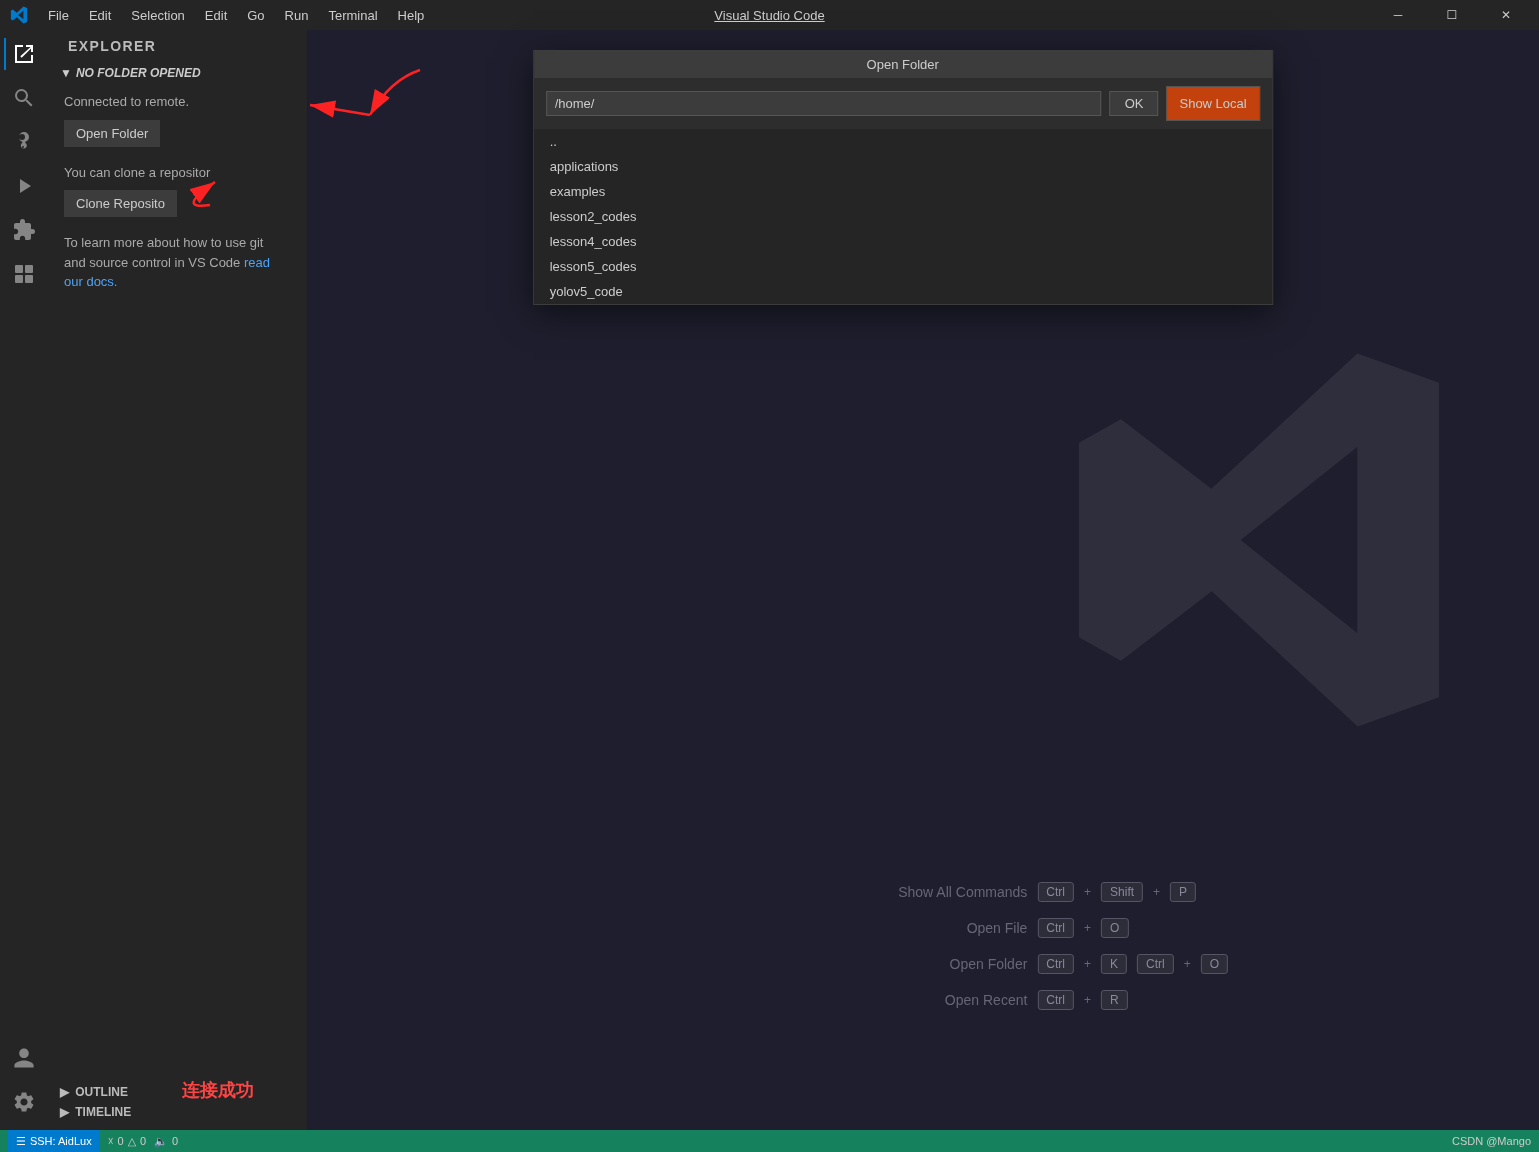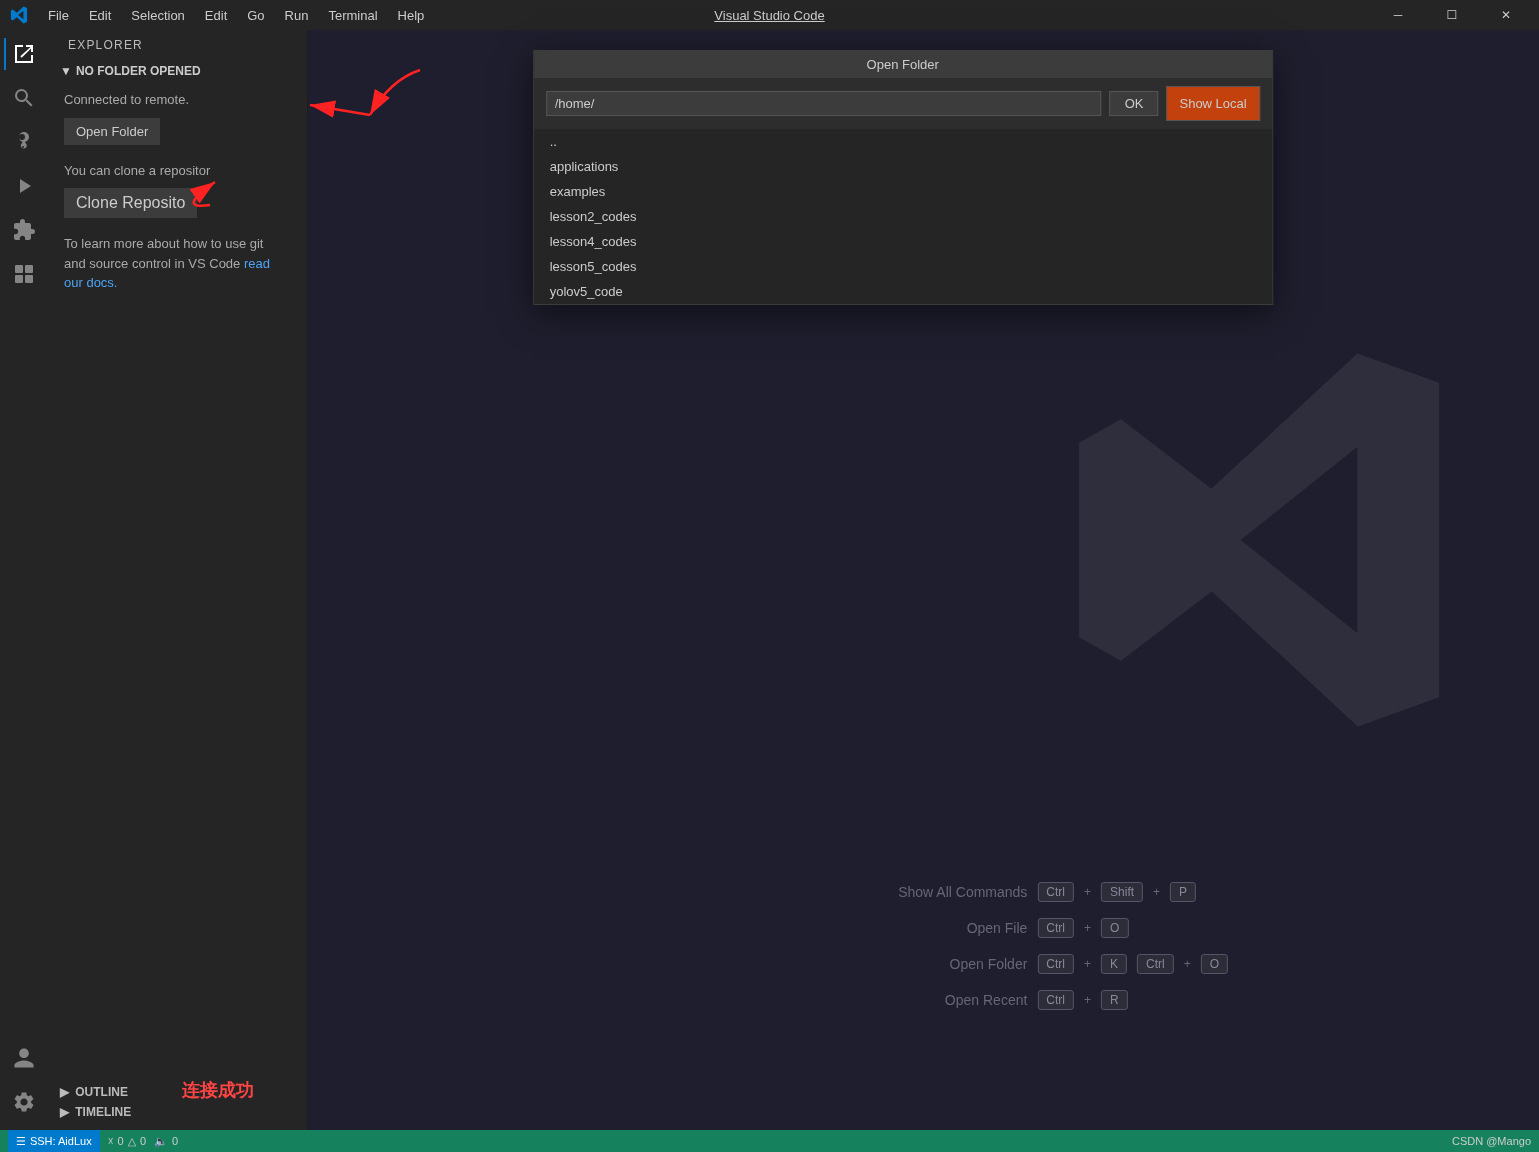--- a/index.html
+++ b/index.html
@@ -120,42 +120,43 @@
       width: 260px;
       background: #252526;
       flex-shrink: 0;
       display: flex;
       flex-direction: column;
       border-right: 1px solid #1e1e1e;
     }
     .sidebar-header {
       padding: 8px 12px 4px 20px;
       color: #bbbbbb;
-      font-size: 12px;
-      font-weight: 400;
+      font-size: 14px;
+      font-weight: 700;
       letter-spacing: 0.1em;
       text-transform: uppercase;
     }
     .sidebar-section {
       padding: 4px 0;
     }
     .sidebar-item-header {
       display: flex;
       align-items: center;
       padding: 4px 12px;
       color: #cccccc;
       font-size: 12px;
       font-weight: 700;
       cursor: pointer;
       gap: 4px;
     }
     .no-folder-label {
       color: #cccccc;
       font-size: 12px;
       font-weight: 700;
+      font-style: italic;
     }
     .sidebar-content {
       padding: 8px 16px 0 16px;
       color: #aaaaaa;
       font-size: 13px;
       line-height: 1.5;
     }
     .open-folder-btn {
       display: block;
       background: #3c3c3c;
@@ -164,21 +165,21 @@
       padding: 6px 12px;
       margin: 8px 16px;
       cursor: pointer;
       border: none;
       text-align: center;
     }
     .clone-repo-btn {
       display: block;
       background: #3c3c3c;
       color: #cccccc;
-      font-size: 16px;
+      font-size: 13px;
       padding: 6px 12px;
       margin: 8px 16px;
       cursor: pointer;
       border: none;
       text-align: center;
     }
     .sidebar-link {
       color: #4da3f4;
       text-decoration: none;
     }

